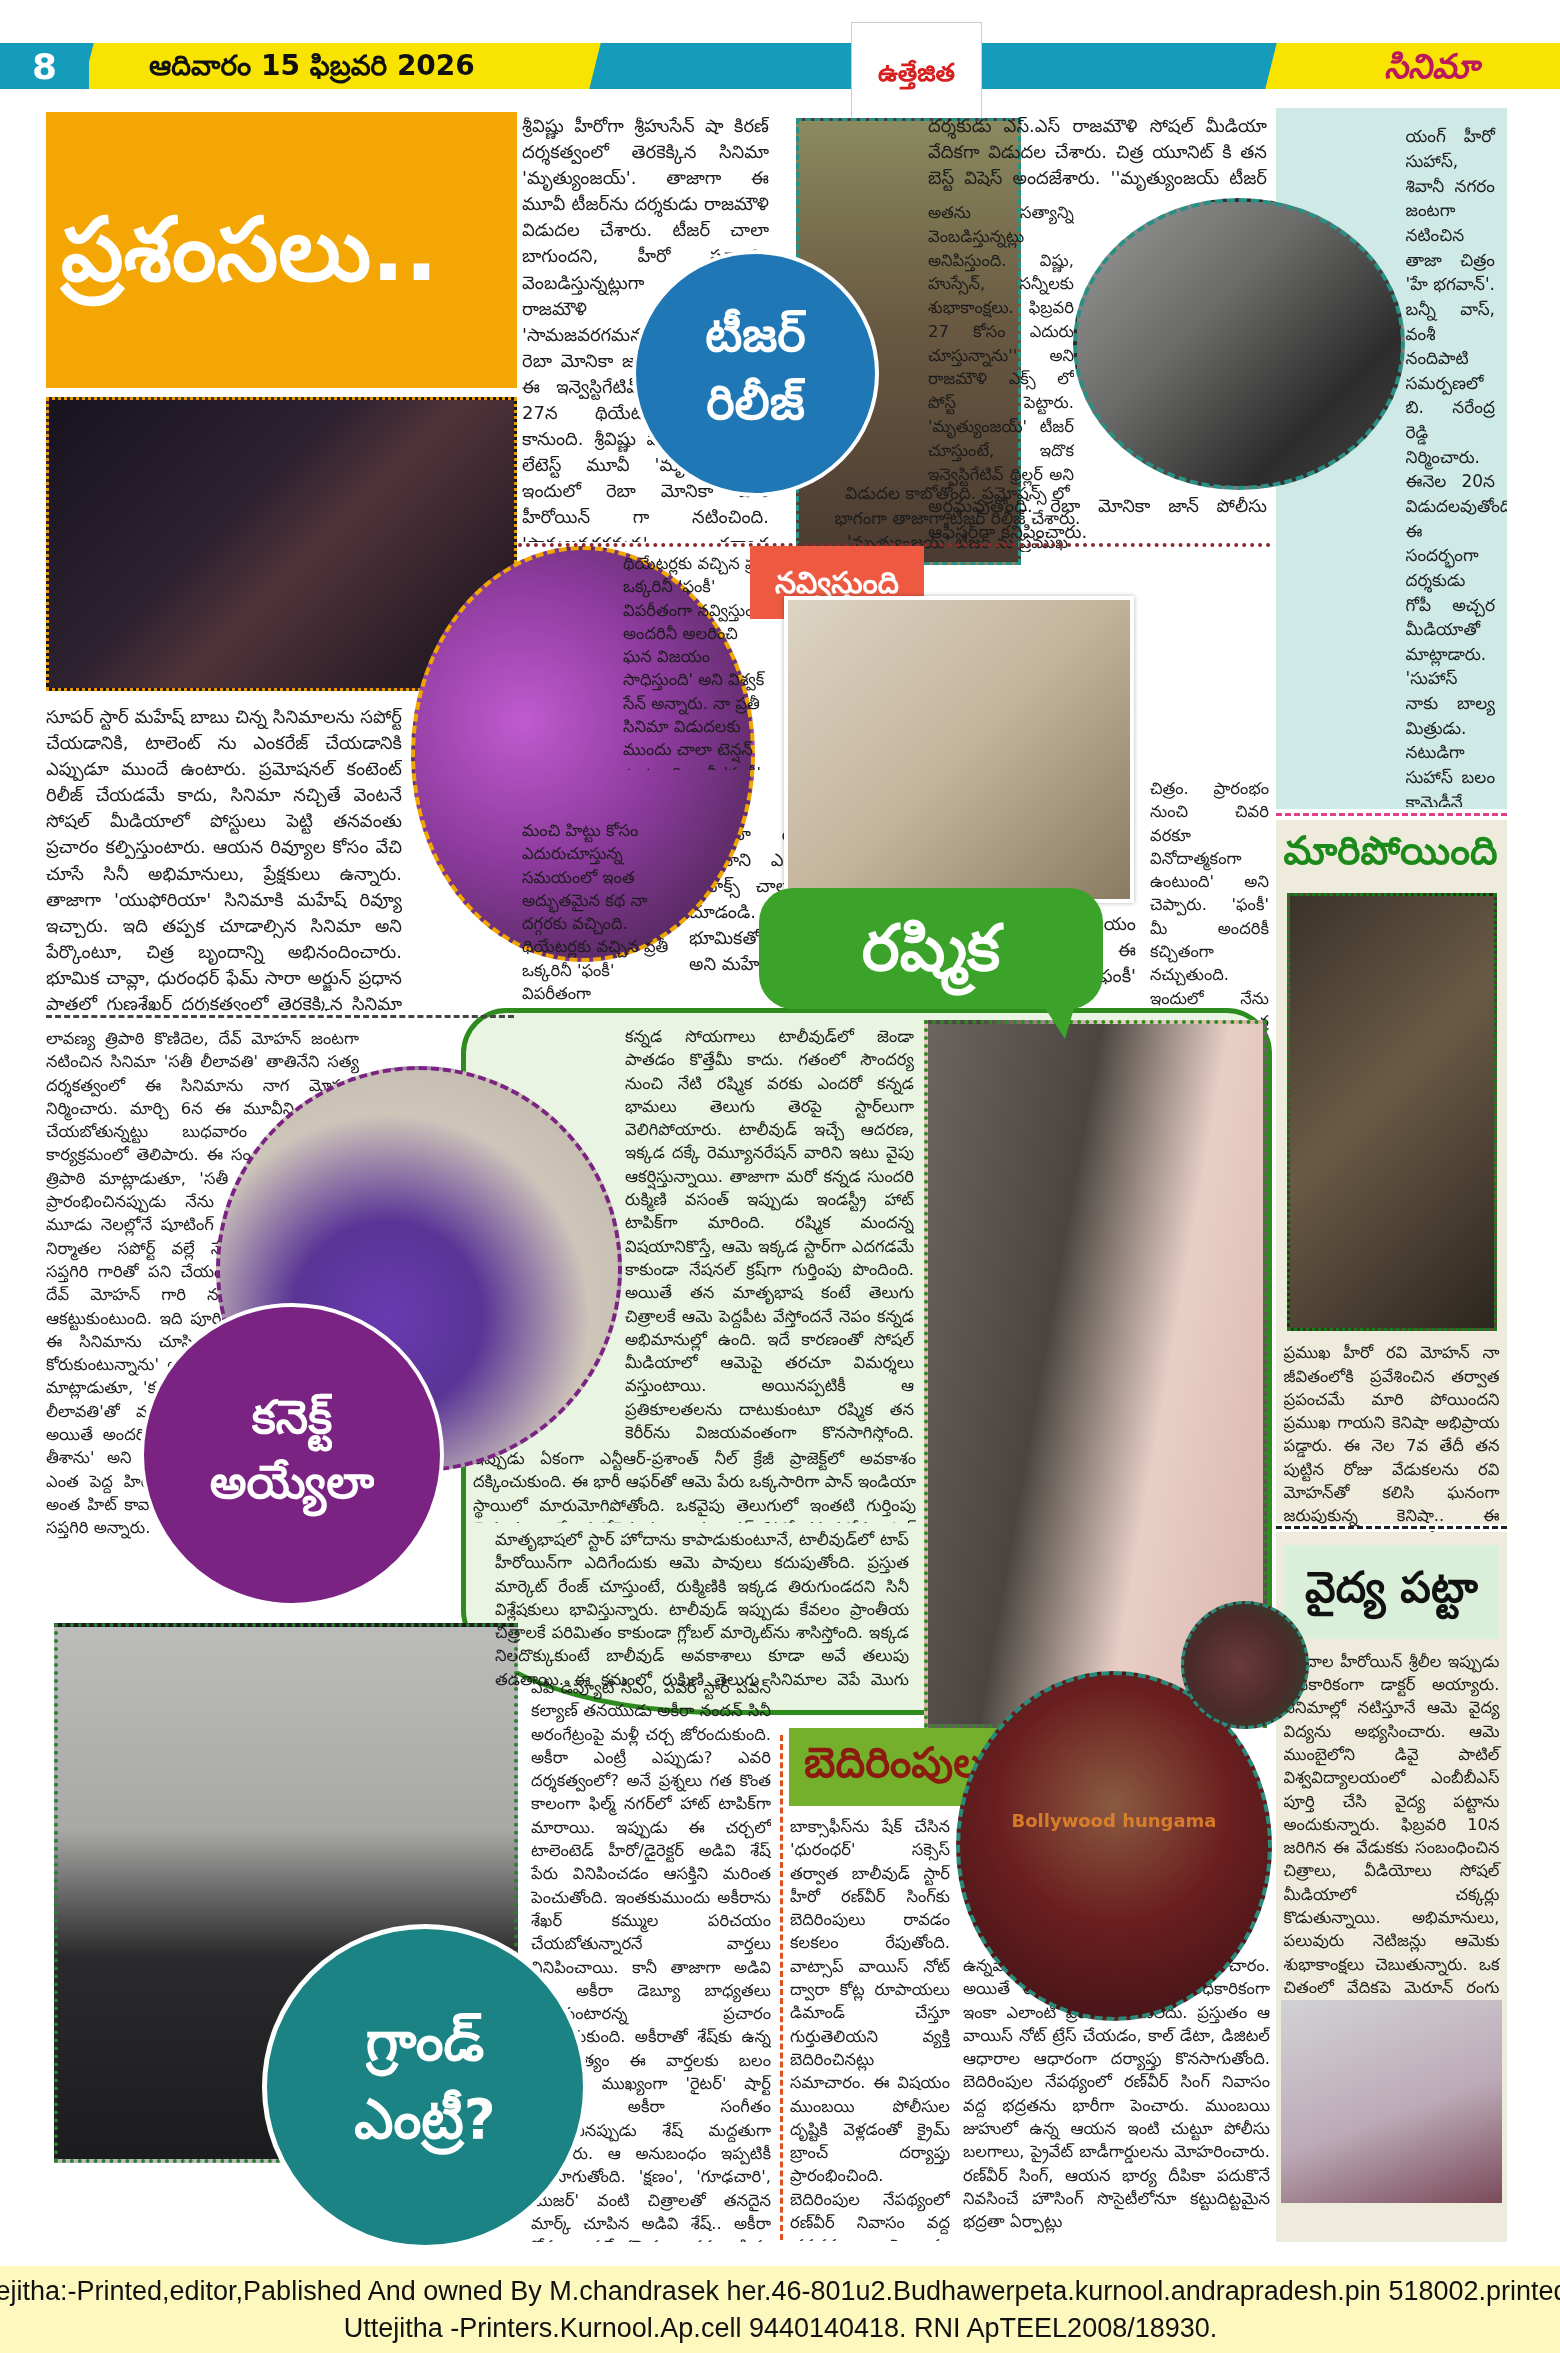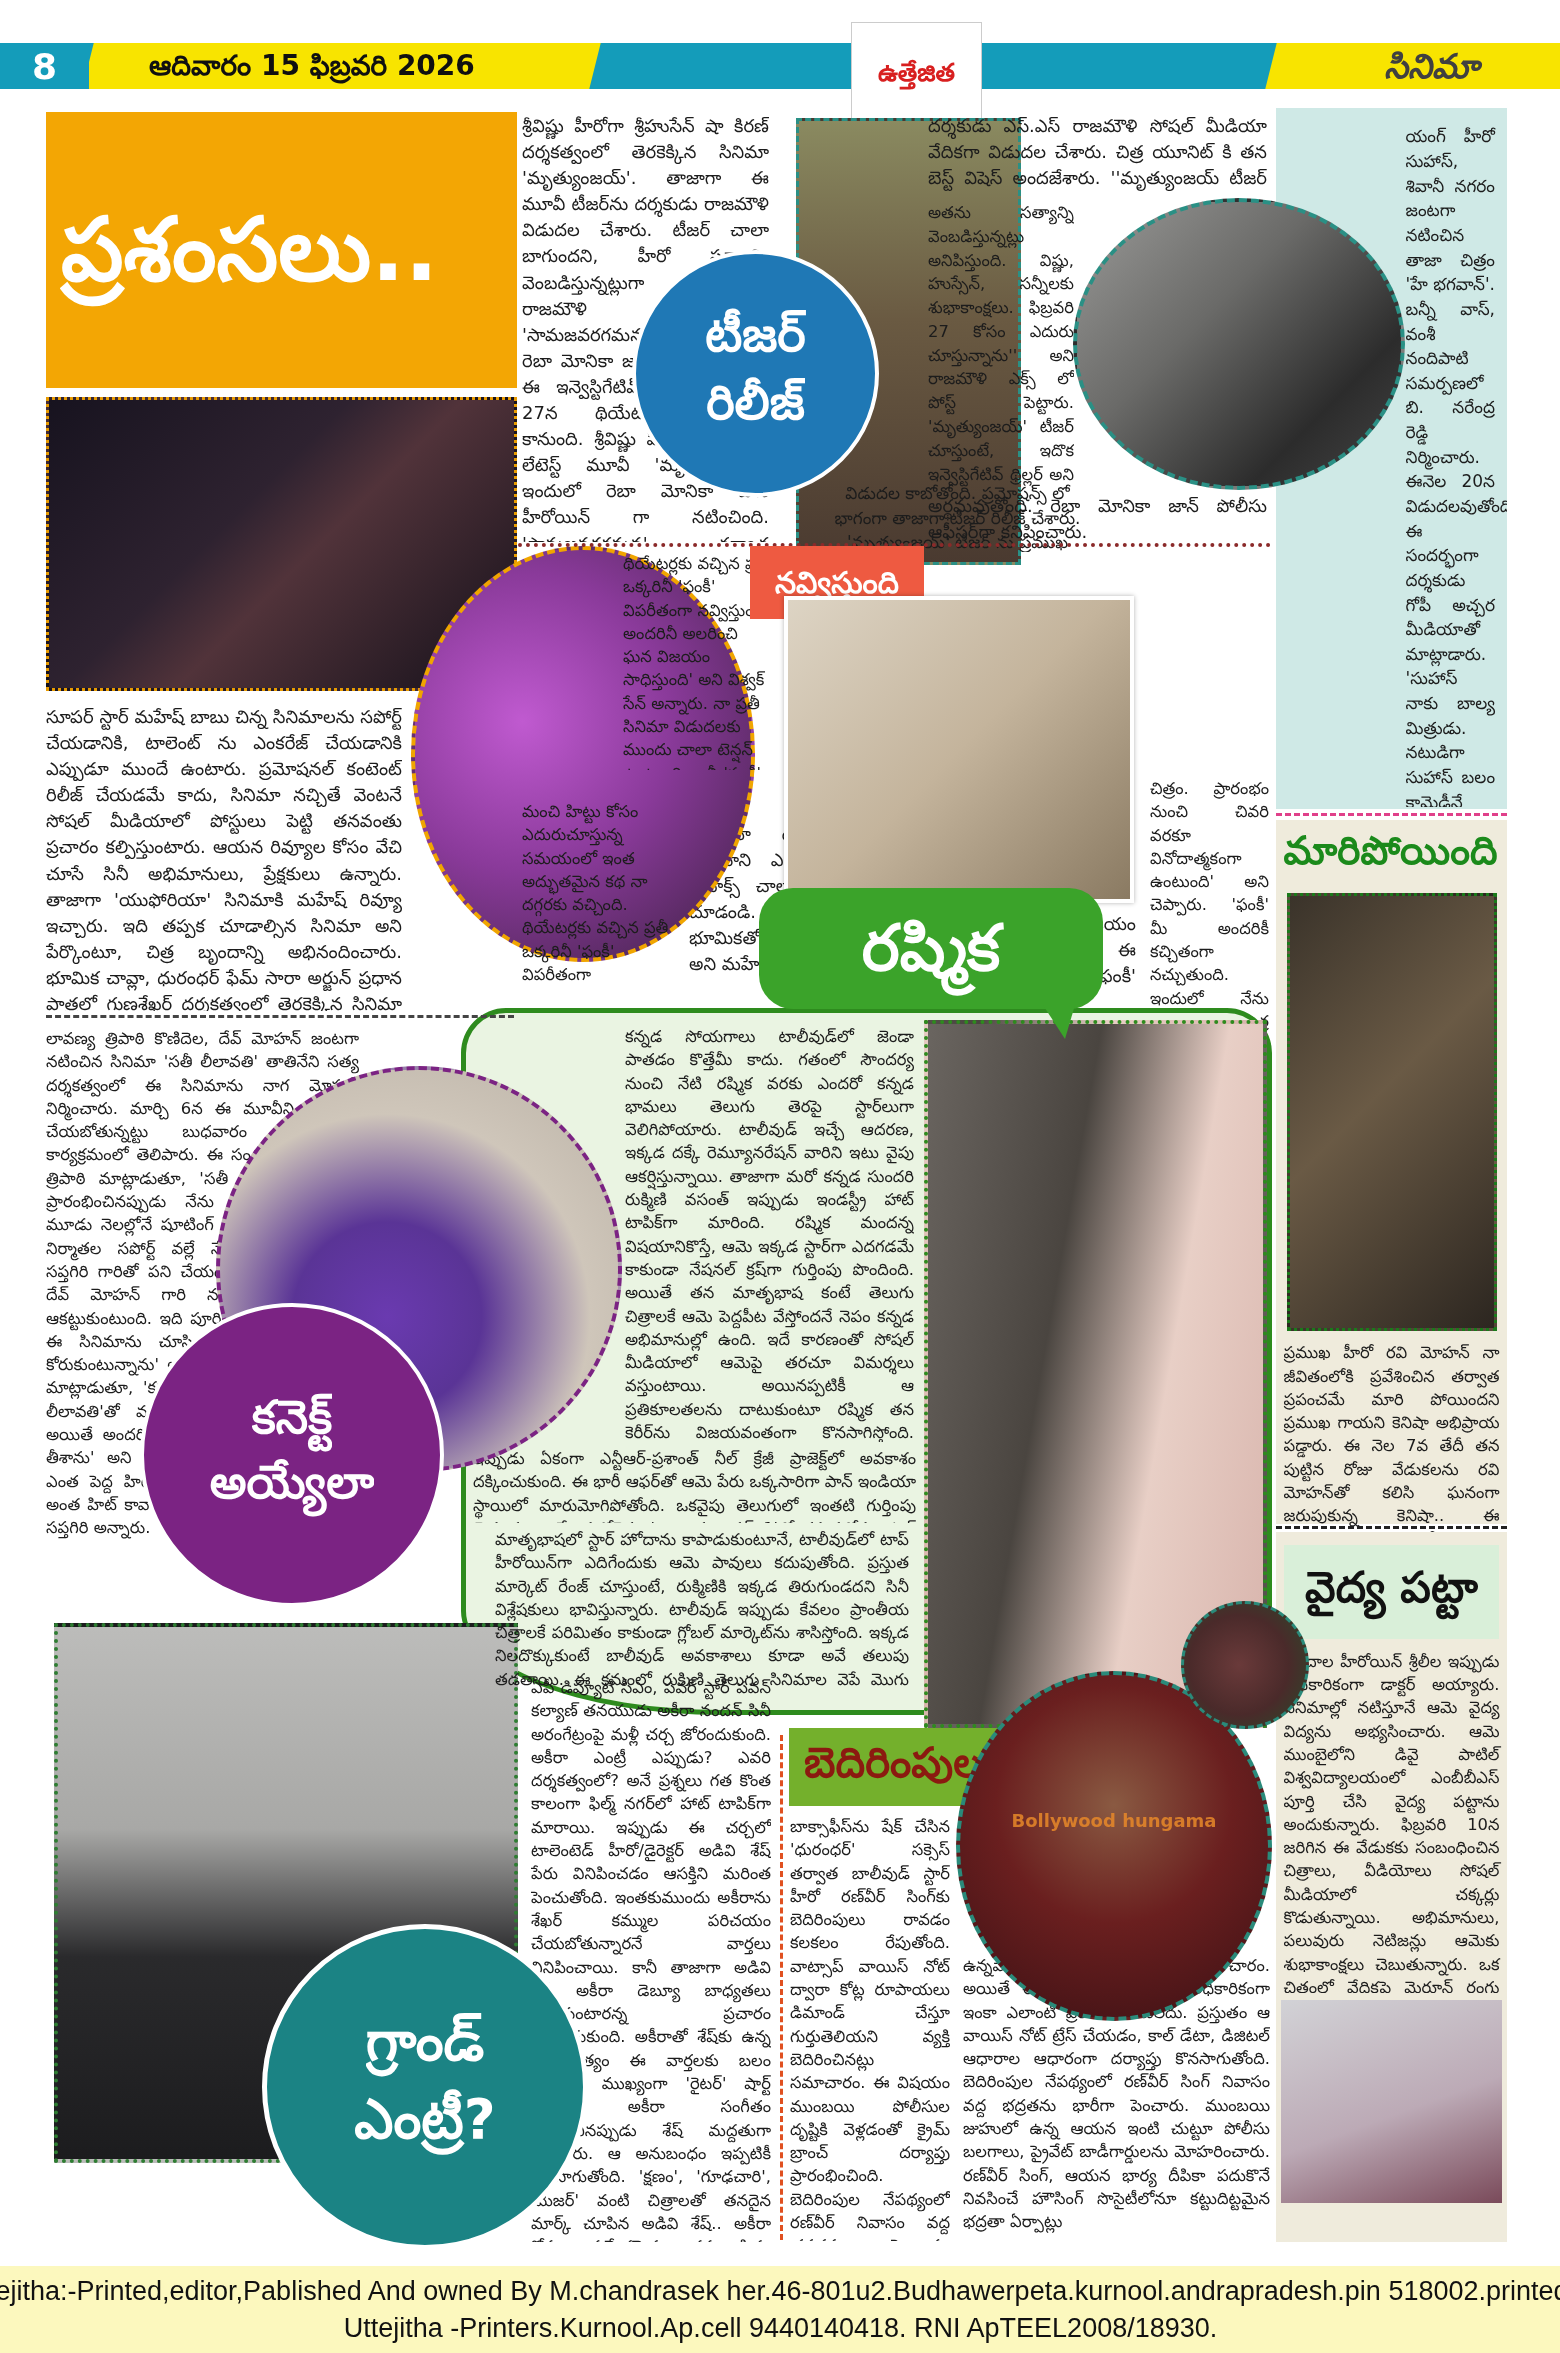--- a/index.html
+++ b/index.html
@@ -20,21 +20,21 @@
 <div id="canvas">
 
   <div class="abs" style="left:0;top:43px;width:1561px;height:46px;background:#149cba;"></div>
   <div class="abs" style="left:88px;top:43px;width:507px;height:46px;background:#f8e400;transform:skewX(-14deg);"></div>
   <div class="abs" style="left:1271px;top:43px;width:313px;height:46px;background:#f8e400;transform:skewX(-14deg);"></div>
   <div class="abs" style="left:0;top:43px;width:89px;height:46px;background:#149cba;color:#fff;font-size:36px;font-weight:bold;display:flex;align-items:center;justify-content:center;">8</div>
   <div class="abs hdr-date" style="left:149px;top:49px;width:417px;height:37px;font-size:28px;overflow:hidden;white-space:nowrap;">ఆదివారం 15 ఫిబ్రవరి 2026</div>
   <div class="abs" style="left:851px;top:22.4px;width:131px;height:106px;background:#ffffff;border:0.7px solid #ccc;display:flex;align-items:center;justify-content:center;">
     <span style="color:#d81f1f;font-weight:bold;font-size:25px;text-align:center;overflow:hidden;">ఉత్తేజిత</span>
   </div>
-  <div class="abs" style="left:1327px;top:46px;width:209px;height:42px;color:#404040;font-weight:bold;font-style:italic;font-size:34px;text-align:center;overflow:hidden;">సినిమా</div>
+  <div class="abs" style="left:1327px;top:46px;width:209px;height:42px;color:#be185d;font-weight:bold;font-style:italic;font-size:34px;text-align:center;overflow:hidden;">సినిమా</div>
 
   <div class="abs badge-txt" style="left:46px;top:112px;width:471px;height:276px;background:#f3a604;font-size:88px;line-height:276px;text-align:left;padding-left:15px;">ప్రశంసలు..</div>
 
   <div class="abs photo" style="left:46px;top:397px;width:471px;height:294px;border:3.7px dotted #e89b00;
               background:linear-gradient(135deg,#17131f 0%,#2e2230 40%,#51333a 55%,#14101a 100%);"></div>
 
   <div class="abs txt" style="left:46px;top:704px;width:356px;height:307px;">సూపర్ స్టార్ మహేష్ బాబు చిన్న సినిమాలను సపోర్ట్ చేయడానికి, టాలెంట్ ను ఎంకరేజ్ చేయడానికి ఎప్పుడూ ముందే ఉంటారు. ప్రమోషనల్ కంటెంట్ రిలీజ్ చేయడమే కాదు, సినిమా నచ్చితే వెంటనే సోషల్ మీడియాలో పోస్టులు పెట్టి తనవంతు ప్రచారం కల్పిస్తుంటారు. ఆయన రివ్యూల కోసం వేచి చూసే సినీ అభిమానులు, ప్రేక్షకులు ఉన్నారు. తాజాగా 'యుఫోరియా' సినిమాకి మహేష్ రివ్యూ ఇచ్చారు. ఇది తప్పక చూడాల్సిన సినిమా అని పేర్కొంటూ, చిత్ర బృందాన్ని అభినందించారు. భూమిక చావ్లా, ధురంధర్ ఫేమ్ సారా అర్జున్ ప్రధాన పాత్రల్లో గుణశేఖర్ దర్శకత్వంలో తెరకెక్కిన సినిమా 'యుఫోరియా'. గుణ హ్యాండ్ మేడ్ ఫిలిమ్స్ బ్యానర్ లో నీలిమ గుణ, యుక్తా గుణ ఈ చిత్రాన్ని నిర్మించారు. ఫిబ్రవరి 6న ప్రపంచ వ్యాప్తంగా థియేటర్లలో విడుదల చేశారు. ఈ సినిమా చూసిన మహేష్ బాబు ఎక్స్ వేదికగా తన అభిప్రాయాన్ని పంచుకున్నారు. ''గుణశేఖర్ గారు తన కథలను ప్రెజెంట్ చేయడంలో ఎప్పుడూ ఒక ప్రత్యేకమైన</div>
 
   <div class="abs txt" style="left:689px;top:821px;width:292px;height:177px;">నమూనా ఉంటుంది. 'యుఫోరియా' సినిమాని ఎంజాయ్ చేశా. ముఖ్యంగా క్లైమాక్స్ చాలా బాగా నచ్చింది. తప్పక చూడండి. గుణశేఖర్ గారికి అభినందనలు. భూమికతో సహా మొత్తం టీంకి కంగ్రాట్స్'' అని మహేష్ అన్నారు.</div>
 
@@ -64,21 +64,21 @@
   <div class="abs" style="left:1276px;top:108px;width:231px;height:701px;background:#cfe9e6;">
     <div style="float:left;width:125px;height:388px;"></div>
     <div class="txt" style="padding:16.4px 12px 12px 4.5px;height:671px;font-size:17px;">యంగ్ హీరో సుహాస్, శివానీ నగరం జంటగా నటించిన తాజా చిత్రం 'హే భగవాన్'. బన్నీ వాస్, వంశీ నందిపాటి సమర్పణలో బి. నరేంద్ర రెడ్డి నిర్మించారు. ఈనెల 20న విడుదలవుతోంది. ఈ సందర్భంగా దర్శకుడు గోపీ అచ్చర మీడియాతో మాట్లాడారు. 'సుహాస్ నాకు బాల్య మిత్రుడు. నటుడిగా సుహాస్ బలం కామెడీనే అయినా, ఈ సినిమాలో తన పాత్ర ప్రేక్షకుల అంచనాలను తలకిందులు చేసేలా ఉంటుంది. ఇంతవరకూ తను చేసిన పాత్రలకు భిన్నంగా, ఆద్యంతం నవ్విస్తూనే, సరికొత్త మేకోవర్‌లో కనిపిస్తాడు. సుహాస్ ఇమేజ్‌ను మార్చే చిత్రమిది. మన నిత్య జీవితంలో ఎదురయ్యే ఇబ్బందికర పరిస్థితుల్లో వచ్చే 'హే భగవాన్' పాత్రలు అందరినీ ఆకట్టుకుంటాయి</div>
   </div>
 
   <div class="abs dotline-h" style="left:518px;top:543px;width:753px;height:0;"></div>
 
   <div class="abs badge-txt" style="left:750px;top:546px;width:174px;height:73px;background:#ee5a41;font-size:30px;line-height:73px;z-index:1;">నవ్విస్తుంది</div>
 
   <div class="abs txt-sm" style="left:623px;top:552px;width:148px;height:218px;text-align:left;">థియేటర్లకు వచ్చిన ప్రతీ ఒక్కరినీ 'ఫంకీ' విపరీతంగా నవ్విస్తుంది. అందరినీ అలరించి ఘన విజయం సాధిస్తుంది' అని విశ్వక్ సేన్ అన్నారు. నా ప్రతీ సినిమా విడుదలకు ముందు చాలా టెన్షన్ ఉంటుంది. కానీ 'ఫంకీ' విడుదలకు ముందు మాత్రం చాలా ప్రశాంతంగా ఉన్నాను. ఈ సినిమాను మీరంతా బాగా ఎంజాయ్ చేస్తారు.</div>
-  <div class="abs txt-sm" style="left:522px;top:800px;width:162px;height:186px;text-align:left;">మంచి హిట్టు కోసం ఎదురుచూస్తున్న సమయంలో ఇంత అద్భుతమైన కథ నా దగ్గరకు వచ్చింది. థియేటర్లకు వచ్చిన ప్రతీ ఒక్కరినీ 'ఫంకీ' విపరీతంగా</div>
+  <div class="abs txt-sm" style="left:522px;top:819px;width:162px;height:186px;text-align:left;">మంచి హిట్టు కోసం ఎదురుచూస్తున్న సమయంలో ఇంత అద్భుతమైన కథ నా దగ్గరకు వచ్చింది. థియేటర్లకు వచ్చిన ప్రతీ ఒక్కరినీ 'ఫంకీ' విపరీతంగా</div>
 
   <div class="abs photo" style="left:784px;top:596px;width:350px;height:307px;border:4.5px solid #fff;box-shadow:0 0 4.5px rgba(0,0,0,.3);z-index:2;
               background:linear-gradient(135deg,#ddd4c4 0%,#c4b49c 50%,#8a7a62 100%);"></div>
 
   <div class="abs txt" style="left:784px;top:911px;width:352px;height:149px;">నవ్విస్తుంది. అందరినీ అలరించి ఘన విజయం సాధిస్తుంది' అని విశ్వక్ సేన్ అన్నారు. ఈ కార్యక్రమంలో అనుదీప్ కేవీ మాట్లాడుతూ 'ఫంకీ' పూర్తిస్థాయి కుటుంబ</div>
   <div class="abs txt-sm" style="left:1150px;top:777px;width:119px;height:292px;">చిత్రం. ప్రారంభం నుంచి చివరి వరకూ వినోదాత్మకంగా ఉంటుంది' అని చెప్పారు. 'ఫంకీ' మీ అందరికీ కచ్చితంగా నచ్చుతుంది. ఇందులో నేను పోషించిన చిత్ర పాత్రపై ప్రేమ కురిపిస్తారని కోరుకుంటున్నాను' అని చిత్ర కథానాయిక కయాదు లోహర్ తెలిపారు. చివరలో జై ఎన్టీఆర్ అంటూ అక్కడికి వచ్చిన వారిలో జోష్ నింపారు.</div>
 
   <div class="abs" style="left:461px;top:1008px;width:811px;height:707px;background:#eaf4e2;border:5.2px solid #2e8b1e;
               border-radius:45px 45px 67px 261px / 45px 45px 67px 104px;z-index:0;"></div>
 

